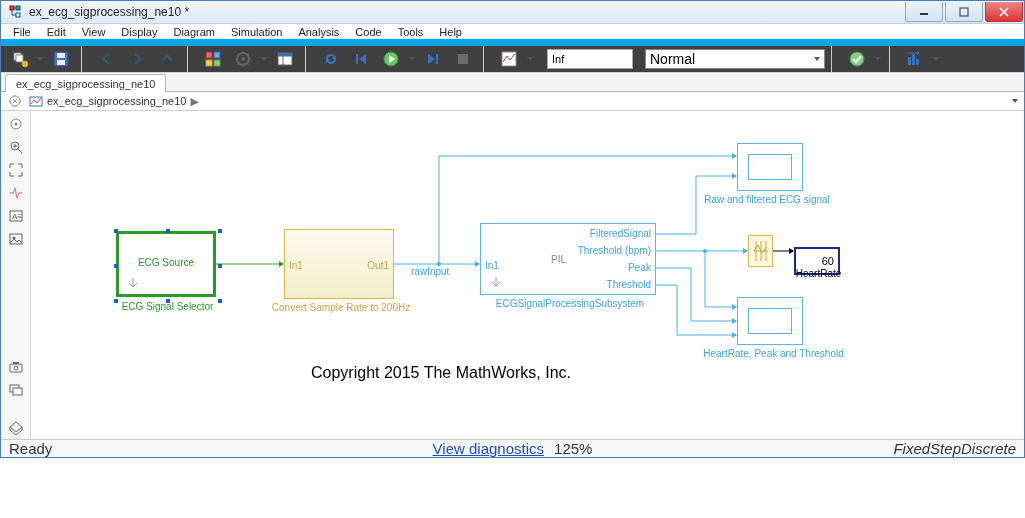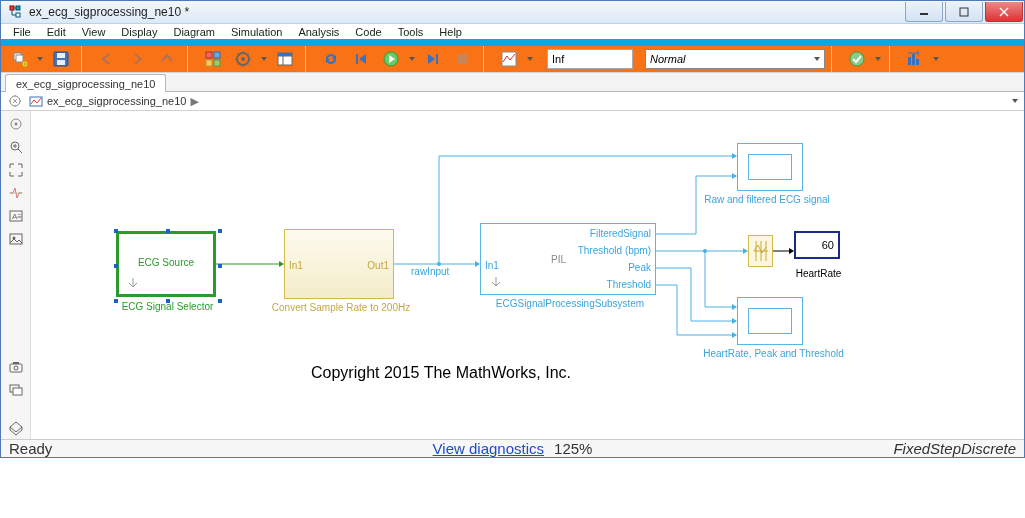--- a/index.html
+++ b/index.html
@@ -48,35 +48,35 @@
     padding: 0 4px;
     border-bottom: 7px solid #0ea5e9;
   }
   .menubar span { padding: 2px 8px; color:#222; }
   .toolbarRow {
     height: 34px;
     display:flex; align-items:center;
     padding: 0 4px;
     border-bottom: 1px solid #d5d5d5;
     gap: 2px;
-    background:#f97316;
+    background:#404040;
   }
   .tb-btn {
     width: 28px; height: 26px;
     display:flex;align-items:center;justify-content:center;
     border-radius:2px;
   }
   .tb-sep { width:6px; height:26px; border-left:1px solid #ccc; margin:0 4px;}
   .tb-drop { width:10px; display:flex;align-items:center;justify-content:center; }
   .stop-input {
     width: 86px; height:20px; border:1px solid #aaa; padding:1px 4px; font-size:11px; color:#000;
   }
   .mode-select {
-    width: 180px; height:20px; border:1px solid #888; font-size:11px; background:#fff;
-    display:flex;align-items:center;justify-content:space-between;padding:0 4px;font-style:italic;
+    width: 180px; height:20px; border:1px solid #888; font-size:14px; background:#fff;
+    display:flex;align-items:center;justify-content:space-between;padding:0 4px;
   }
   .tabbar {
     height: 22px;
     display:flex; align-items:flex-end;
     border-bottom:1px solid #b7b7b7;
     padding-left:4px;
     background:#f3f3f3;
   }
   .tab {
     padding:3px 10px 2px; border:1px solid #b7b7b7; border-bottom:none;
@@ -486,21 +486,21 @@
       <div class="block-label lbl-cyan" style="left:656px;top:83px;width:160px">Raw and filtered ECG signal</div>
 
       <div class="block rt-block" style="left:717px;top:124px;width:25px;height:32px">
         <svg width="18" height="26">
             <path d="M4 3v20M9 3v20M14 3v20" stroke="#caa637"></path>
             <path d="M2 13h14" stroke="#caa637"></path>
             <path d="M2 13l4-6 4 8 4-6" stroke="#caa637" fill="none"></path>
           </svg>
       </div>
 
-      <div class="block display-block" style="left:763px;top:120px;width:46px;height:28px">
+      <div class="block display-block" style="left:763px;top:136px;width:46px;height:28px">
         <span>60</span>
       </div>
       <div class="block-label" style="left:760px;top:157px;width:55px;color:#000">HeartRate</div>
 
       <div class="block scope" style="left:706px;top:186px;width:66px;height:48px">
         <div class="scope-inner"></div>
       </div>
       <div class="block-label lbl-cyan" style="left:650px;top:237px;width:185px">HeartRate, Peak and Threshold</div>
 
       <div class="block-label" style="left:280px;top:253px;color:#000;font-size:16px">Copyright 2015 The MathWorks, Inc.</div>

